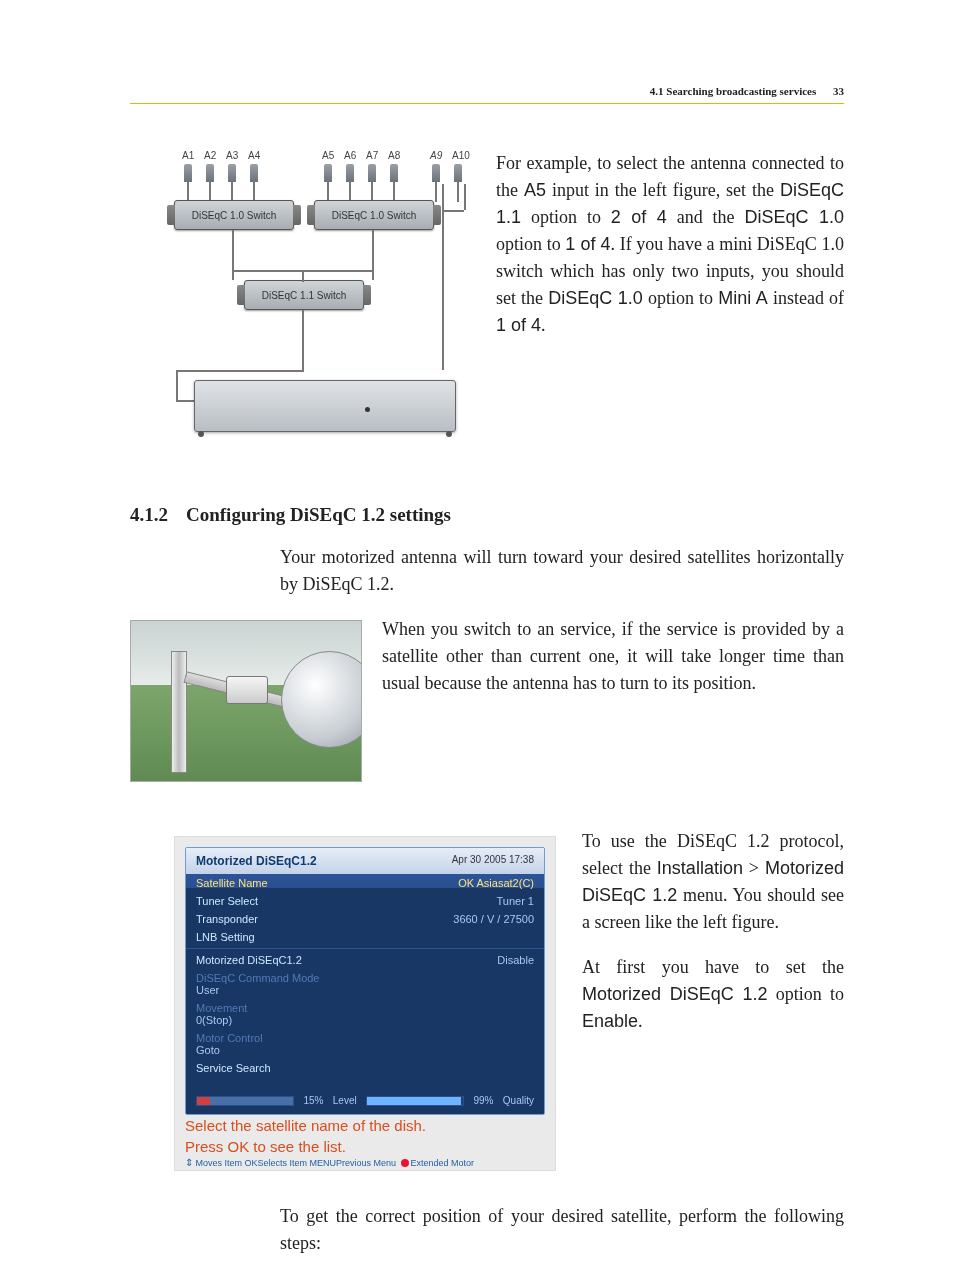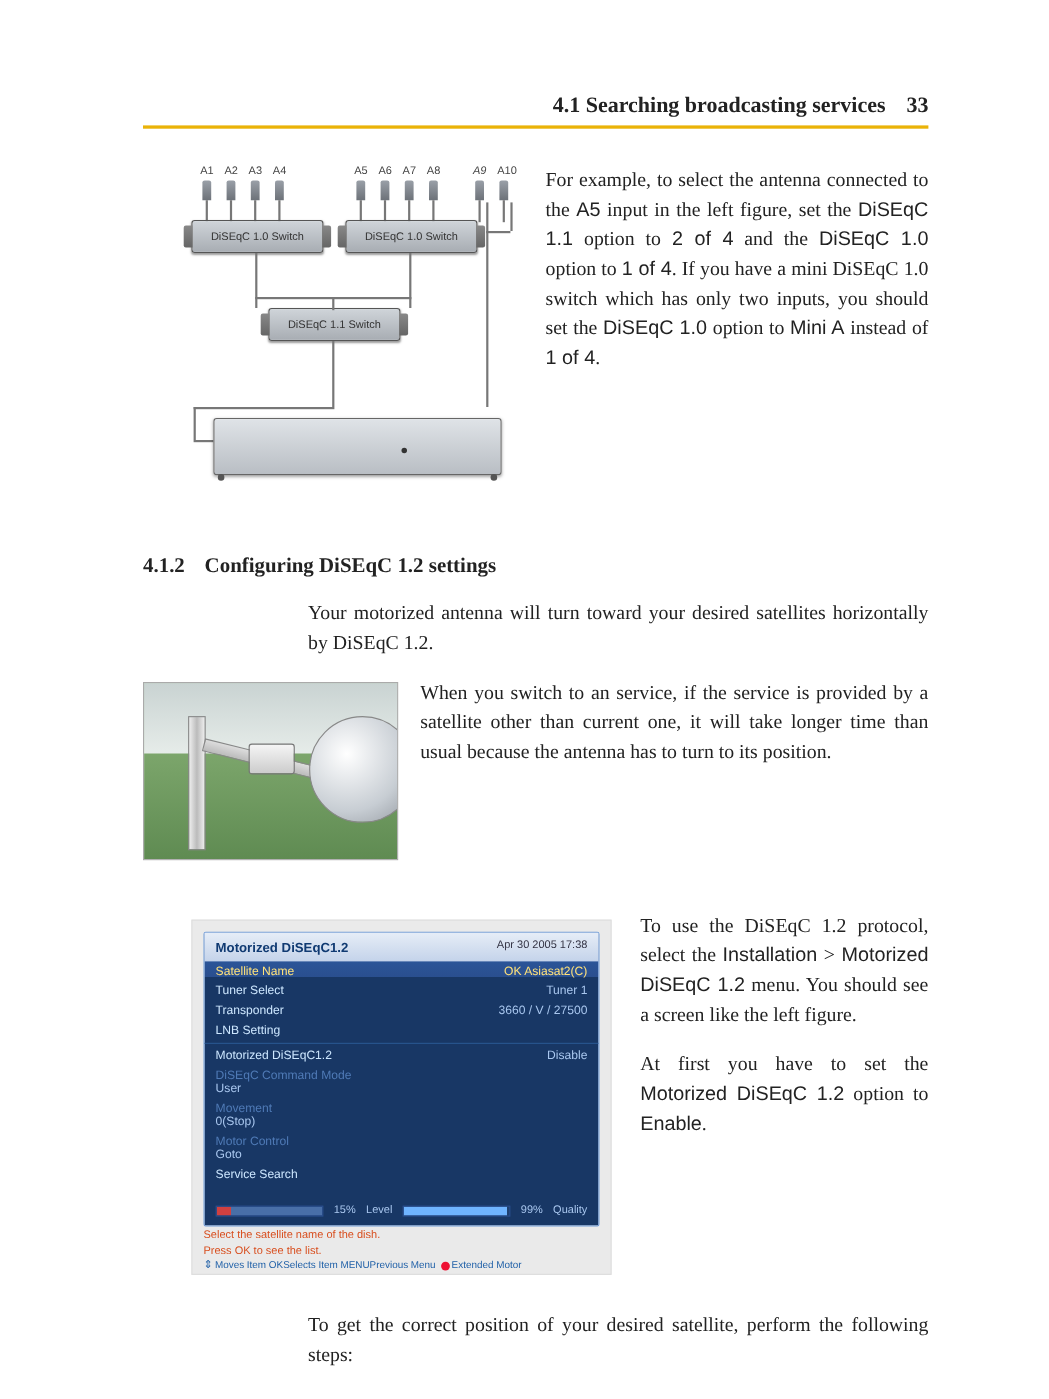--- a/index.html
+++ b/index.html
@@ -11,24 +11,24 @@
   }
   .page {
     width: 954px;
     height: 1272px;
     position: relative;
     box-sizing: border-box;
     padding: 85px 110px 60px 130px;
   }
   .running-head {
     text-align: right;
-    font-size: 20px;
-    border-bottom: 3px solid #eab308;
+    font-size: 11px;
+    border-bottom: 1px solid #eab308;
     padding-bottom: 6px;
-    margin-bottom: 33px;
+    margin-bottom: 46px;
   }
   .running-head .section-title {
     font-weight: bold;
   }
   .running-head .pgnum {
     font-weight: bold;
     margin-left: 14px;
   }
 
   
@@ -235,21 +235,21 @@
   .osd-bar{
     width:96px; height:8px;
     background:linear-gradient(90deg,#d04040 0 14%,#496fa8 14% 100%);
     border:1px solid #2a4f8f;
   }
   .osd-bar.q{
     background:linear-gradient(90deg,#6fb4ff 0 98%,#1e3f6e 98% 100%);
   }
   .osd-bars span{ color:#a9c7ef; font-size:10px;}
   .osd-help{
-    font-size:10px;
+    font-size:15px;
     color:#d84e1e;
     padding:2px 0 0;
     line-height:1.25;
   }
   .osd-help2{ color:#2161a8; font-size:9px;}
   .dot-red{display:inline-block;width:8px;height:8px;border-radius:50%;background:#e13; vertical-align:middle; margin:0 2px;}
   .up-down{display:inline-block;font-size:10px;color:#2161a8;margin-right:2px;}
 
   .after-osd { overflow:hidden; margin-top:24px;}
   .spacer12{height:12px;}

